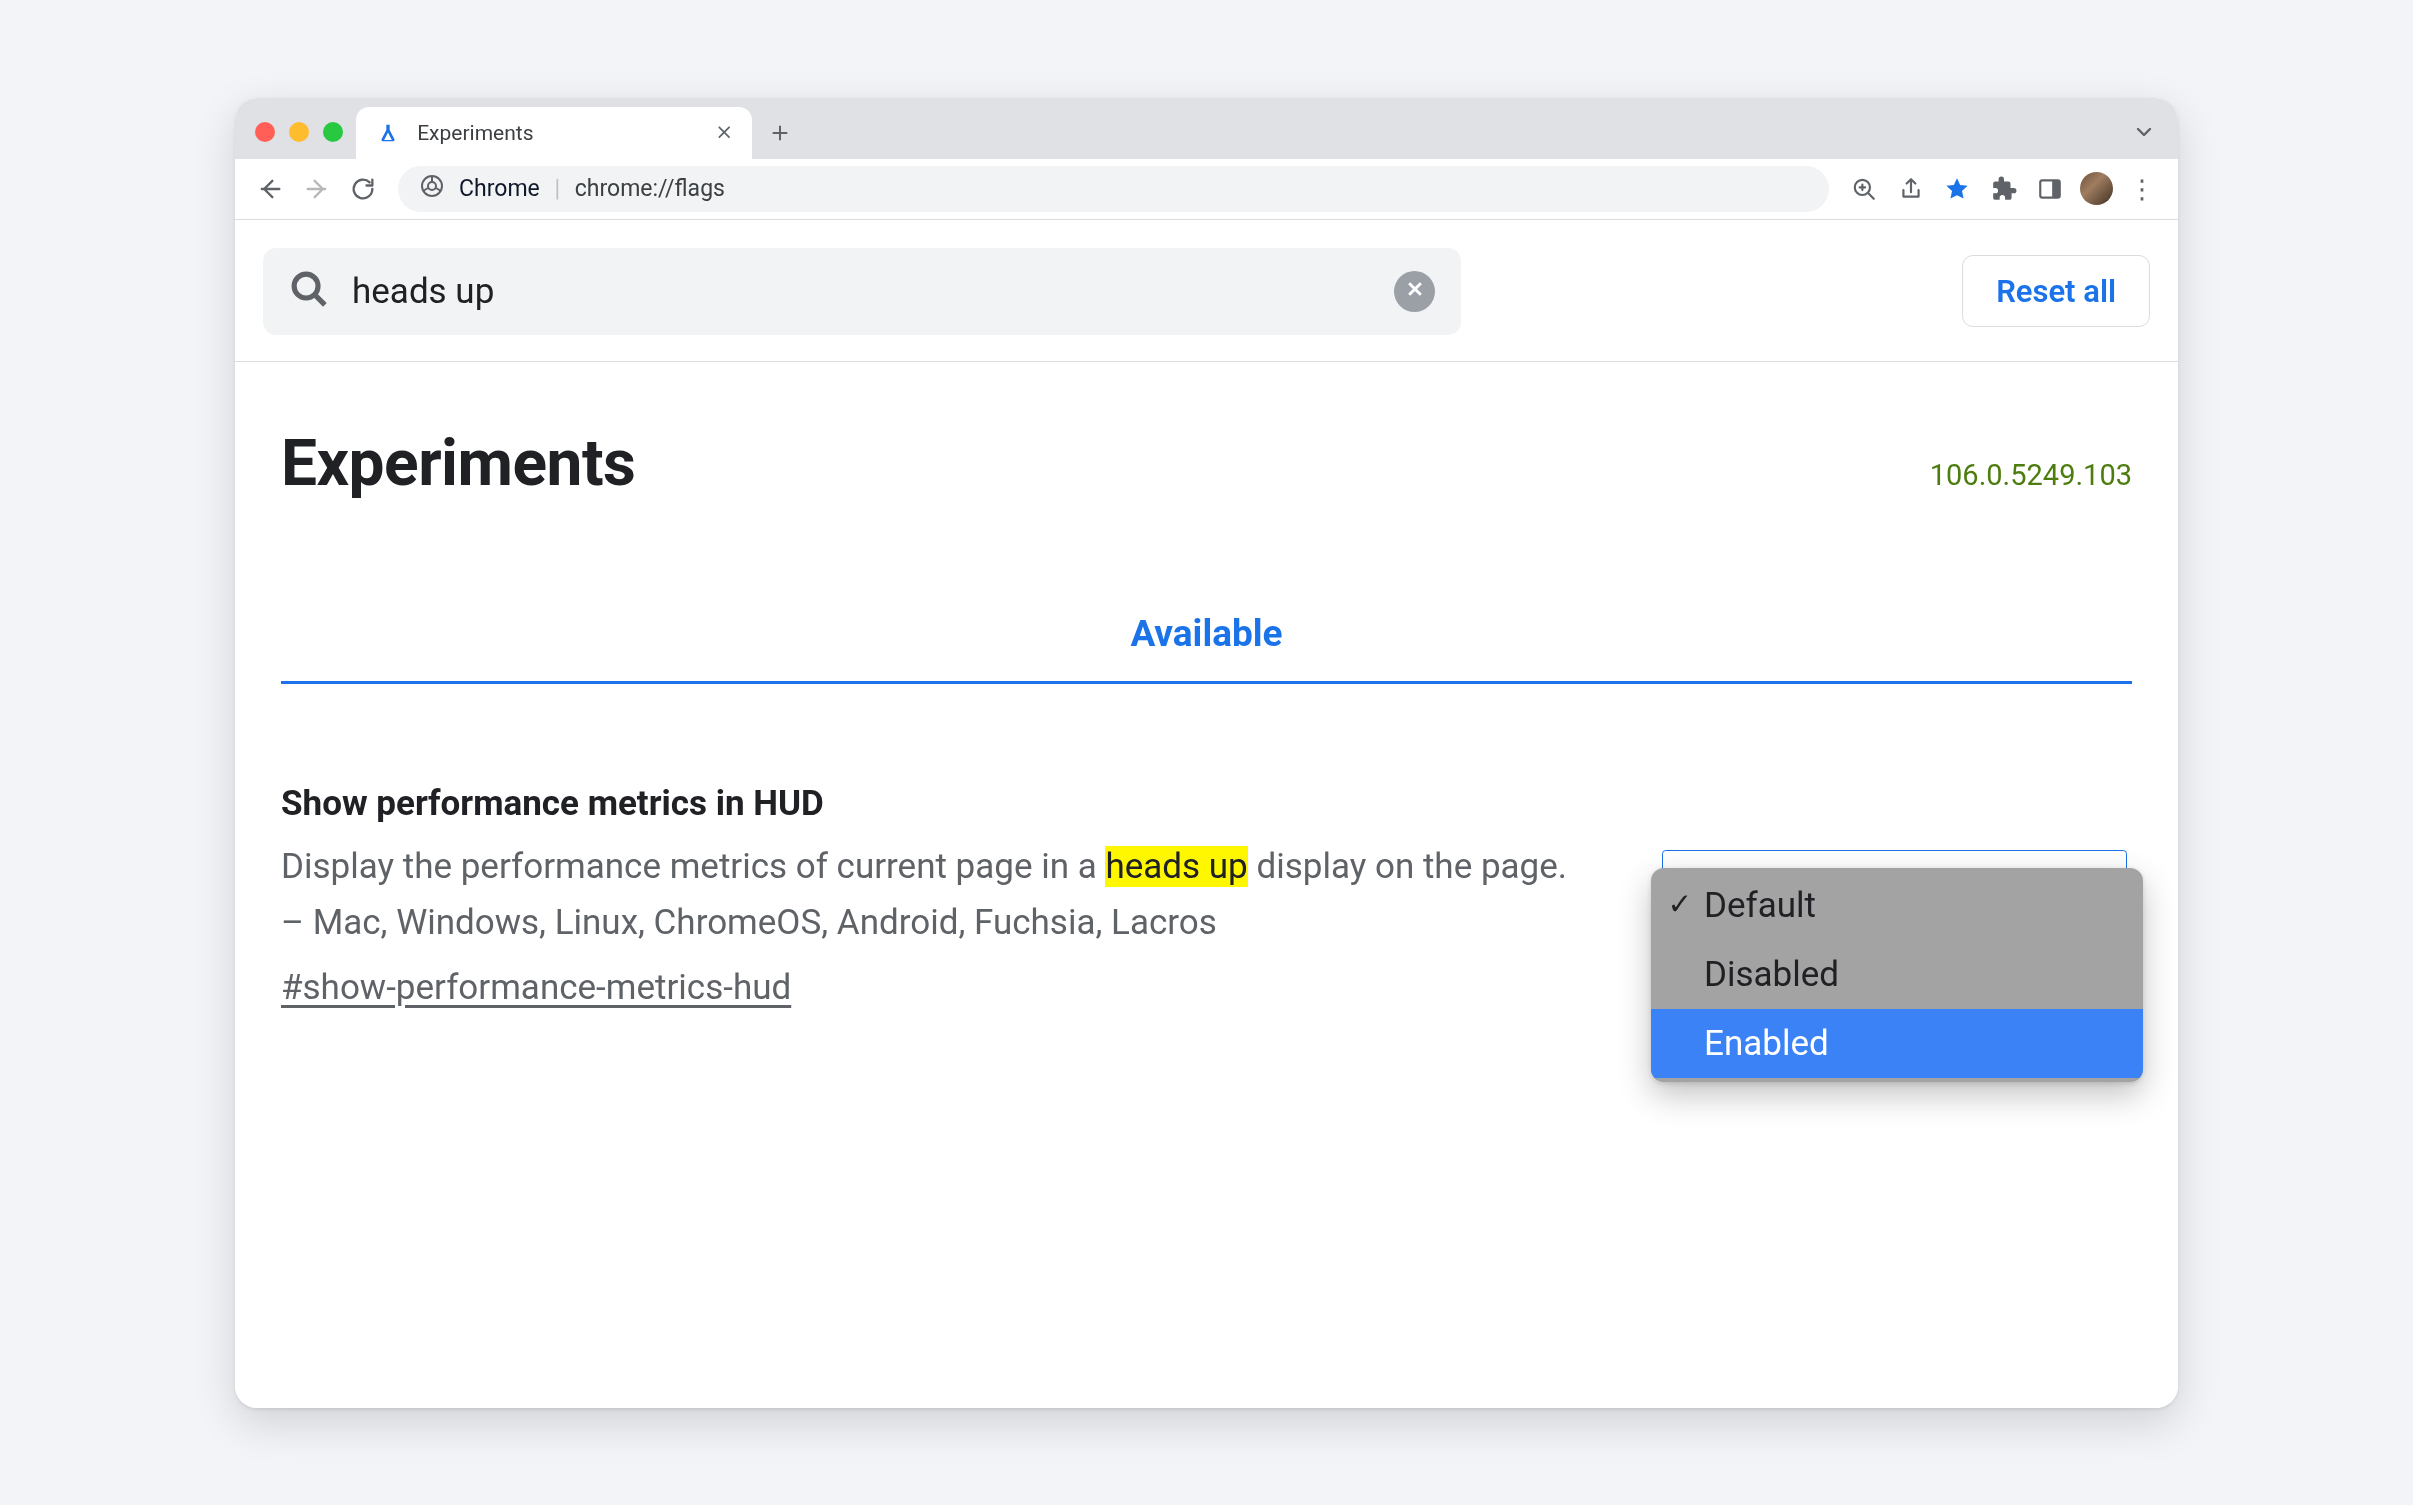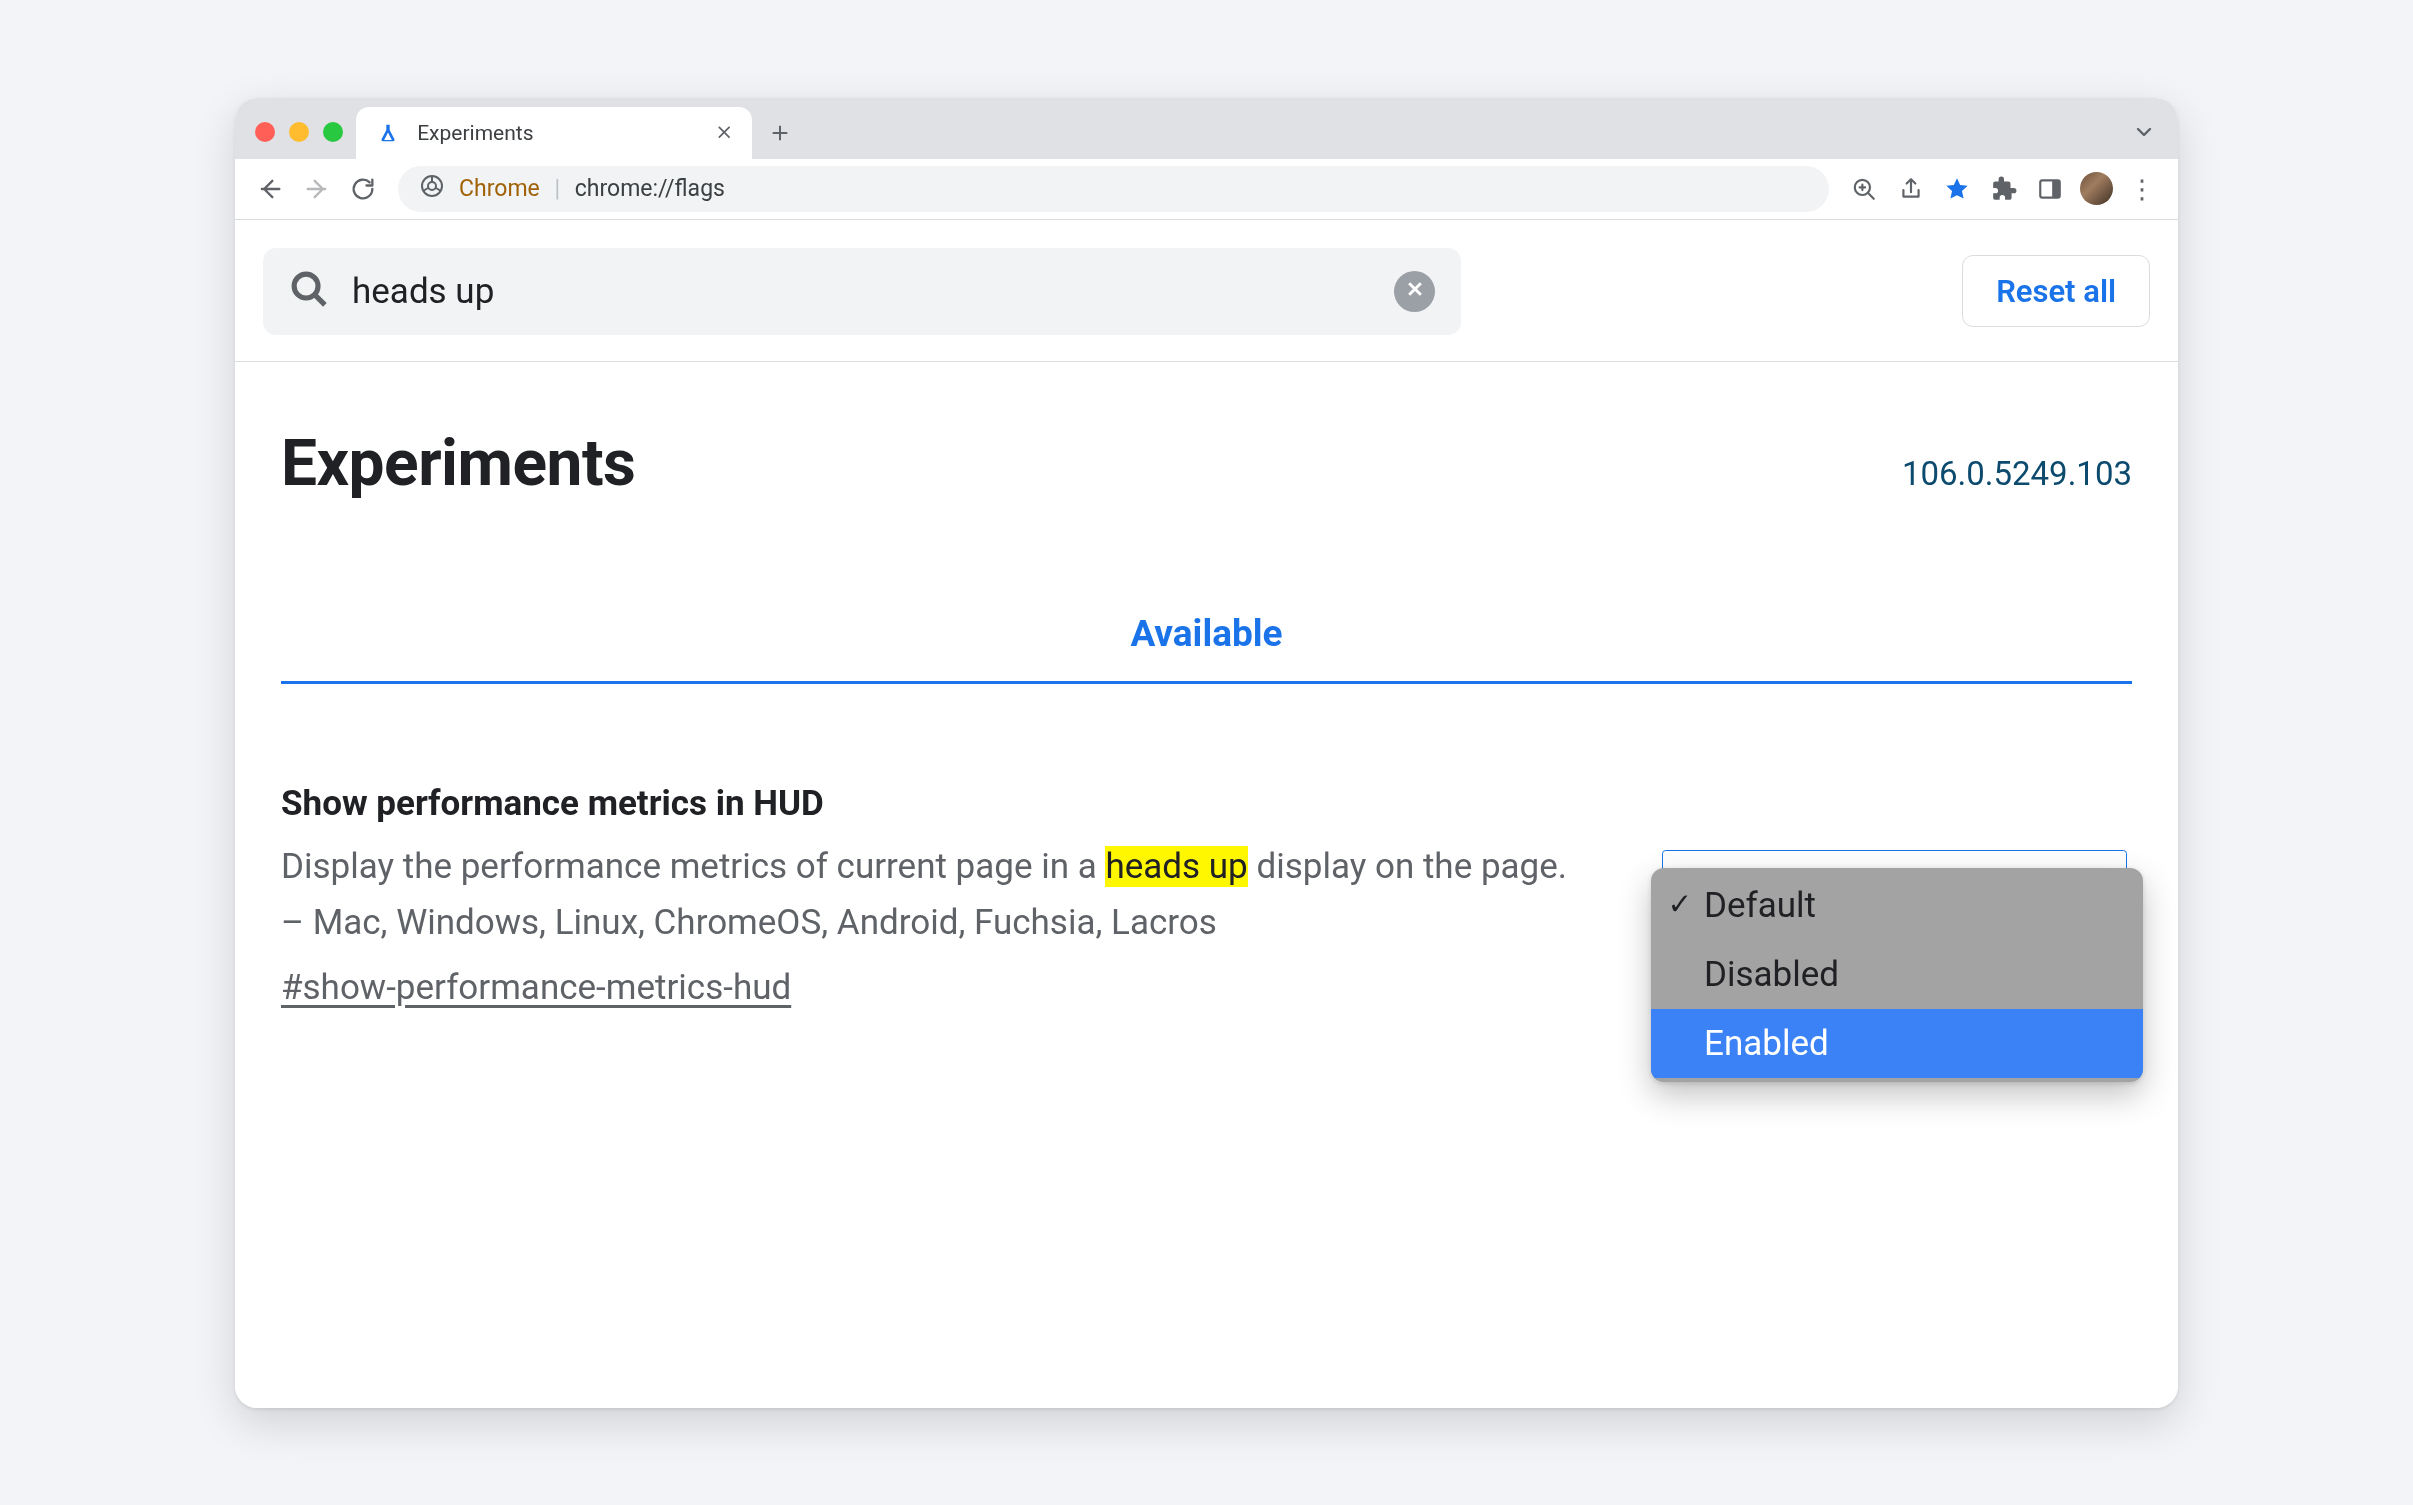--- a/index.html
+++ b/index.html
@@ -81,21 +81,21 @@
       height:46px;
       background:#f1f3f4;
       border-radius:23px;
       display:flex; align-items:center;
       padding:0 22px;
       gap:14.7px;
       font-size:23px;
       color:#5f6368;
       margin:0 9.2px;
     }
-    .omnibox .site { color:#a16207;text-align:center; }
+    .omnibox .site { color:#0f172a;text-align:center; }
     .omnibox .sep  { color:#bdc1c6; }
     .omnibox .path { color:#3c4043; }
 
     .tbicon { width:41px; height:41px; display:flex; align-items:center; justify-content:center; }
     .tbicon svg { width:26px; height:26px; }
     .star svg { fill:#1a73e8; }
     .avatar {
       width:33px; height:33px; border-radius:50%;
       background:linear-gradient(135deg,#6b4f3a,#a07d5f 40%,#3e2f24);
       margin:0 3.7px;
@@ -141,21 +141,21 @@
       color:#1a73e8;
       font-size:31px;
       font-weight:600;
       display:flex; align-items:center;justify-content:center;
     }
 
     .content { padding:0 46px 46px 46px; }
 
     .heading-row { display:flex; align-items:baseline; justify-content:space-between; margin-top:64px; }
     .heading-row h1 { font-size:64px; font-weight:700; color:#202124; letter-spacing:-0.5px; }
-    .version { font-size:33px; color:#0c4a6e; }
+    .version { font-size:29px; color:#4d7c0f; }
 
     .tabs { display:flex; margin-top:111px; }
     .tabs .ptab {
       flex:1; text-align:center;
       font-size:37px; font-weight:700;
       padding-bottom:26px;
       border-bottom:3.7px solid #5f6368;
       color:#5f6368;
     }
     .tabs .ptab.active { color:#1a73e8; border-bottom-color:#1a73e8; }

